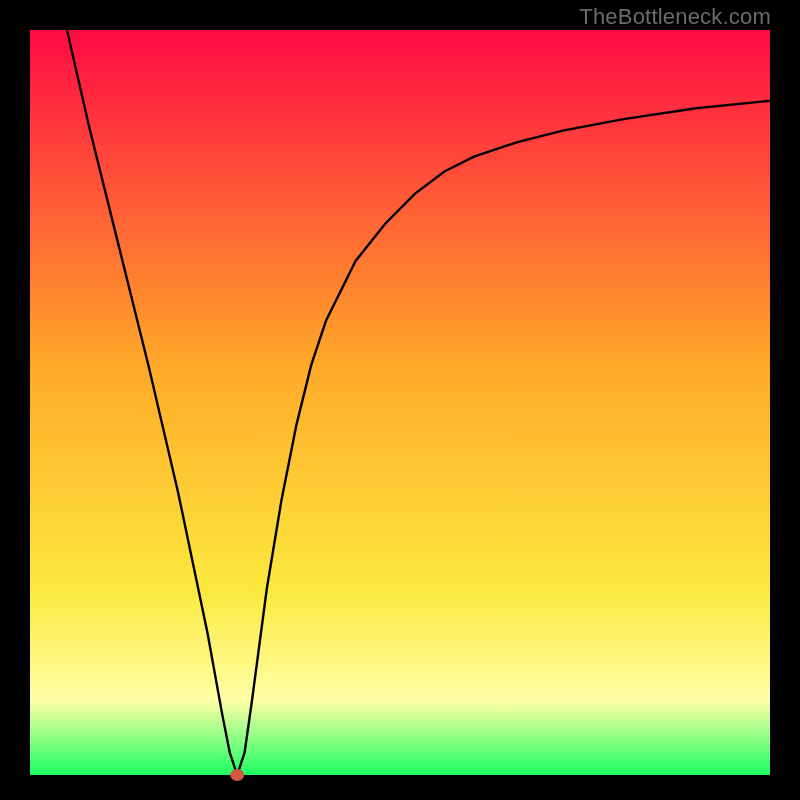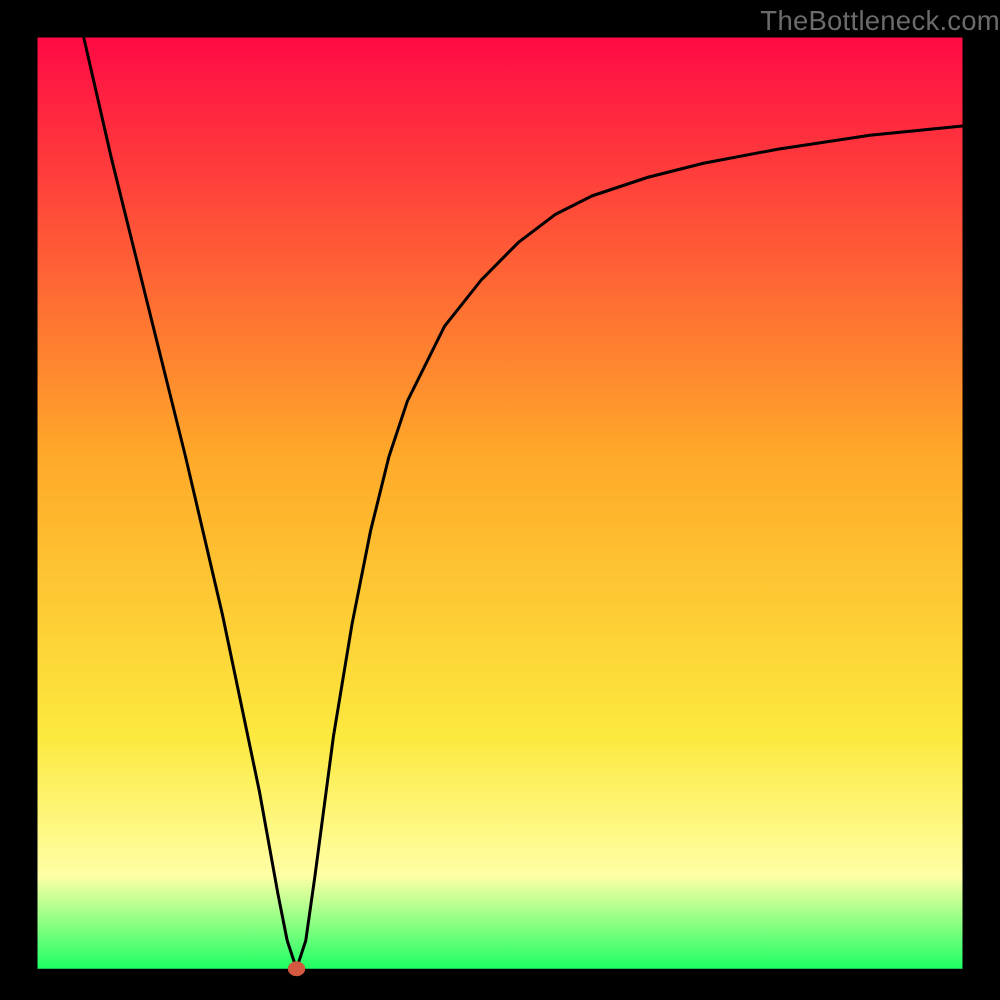--- a/index.html
+++ b/index.html
@@ -13,21 +13,21 @@
   }
   .frame {
     position: relative;
     width: 800px;
     height: 800px;
     background: #000;
   }
   .watermark {
     position: absolute;
     top: 4px;
-    right: 0;
+    right: 29px;
     color: #6b6b6b;
     font-size: 22px;
     font-weight: 500;
     letter-spacing: 0.2px;
   }
   svg {
     position: absolute;
     top: 0;
     left: 0;
   }

